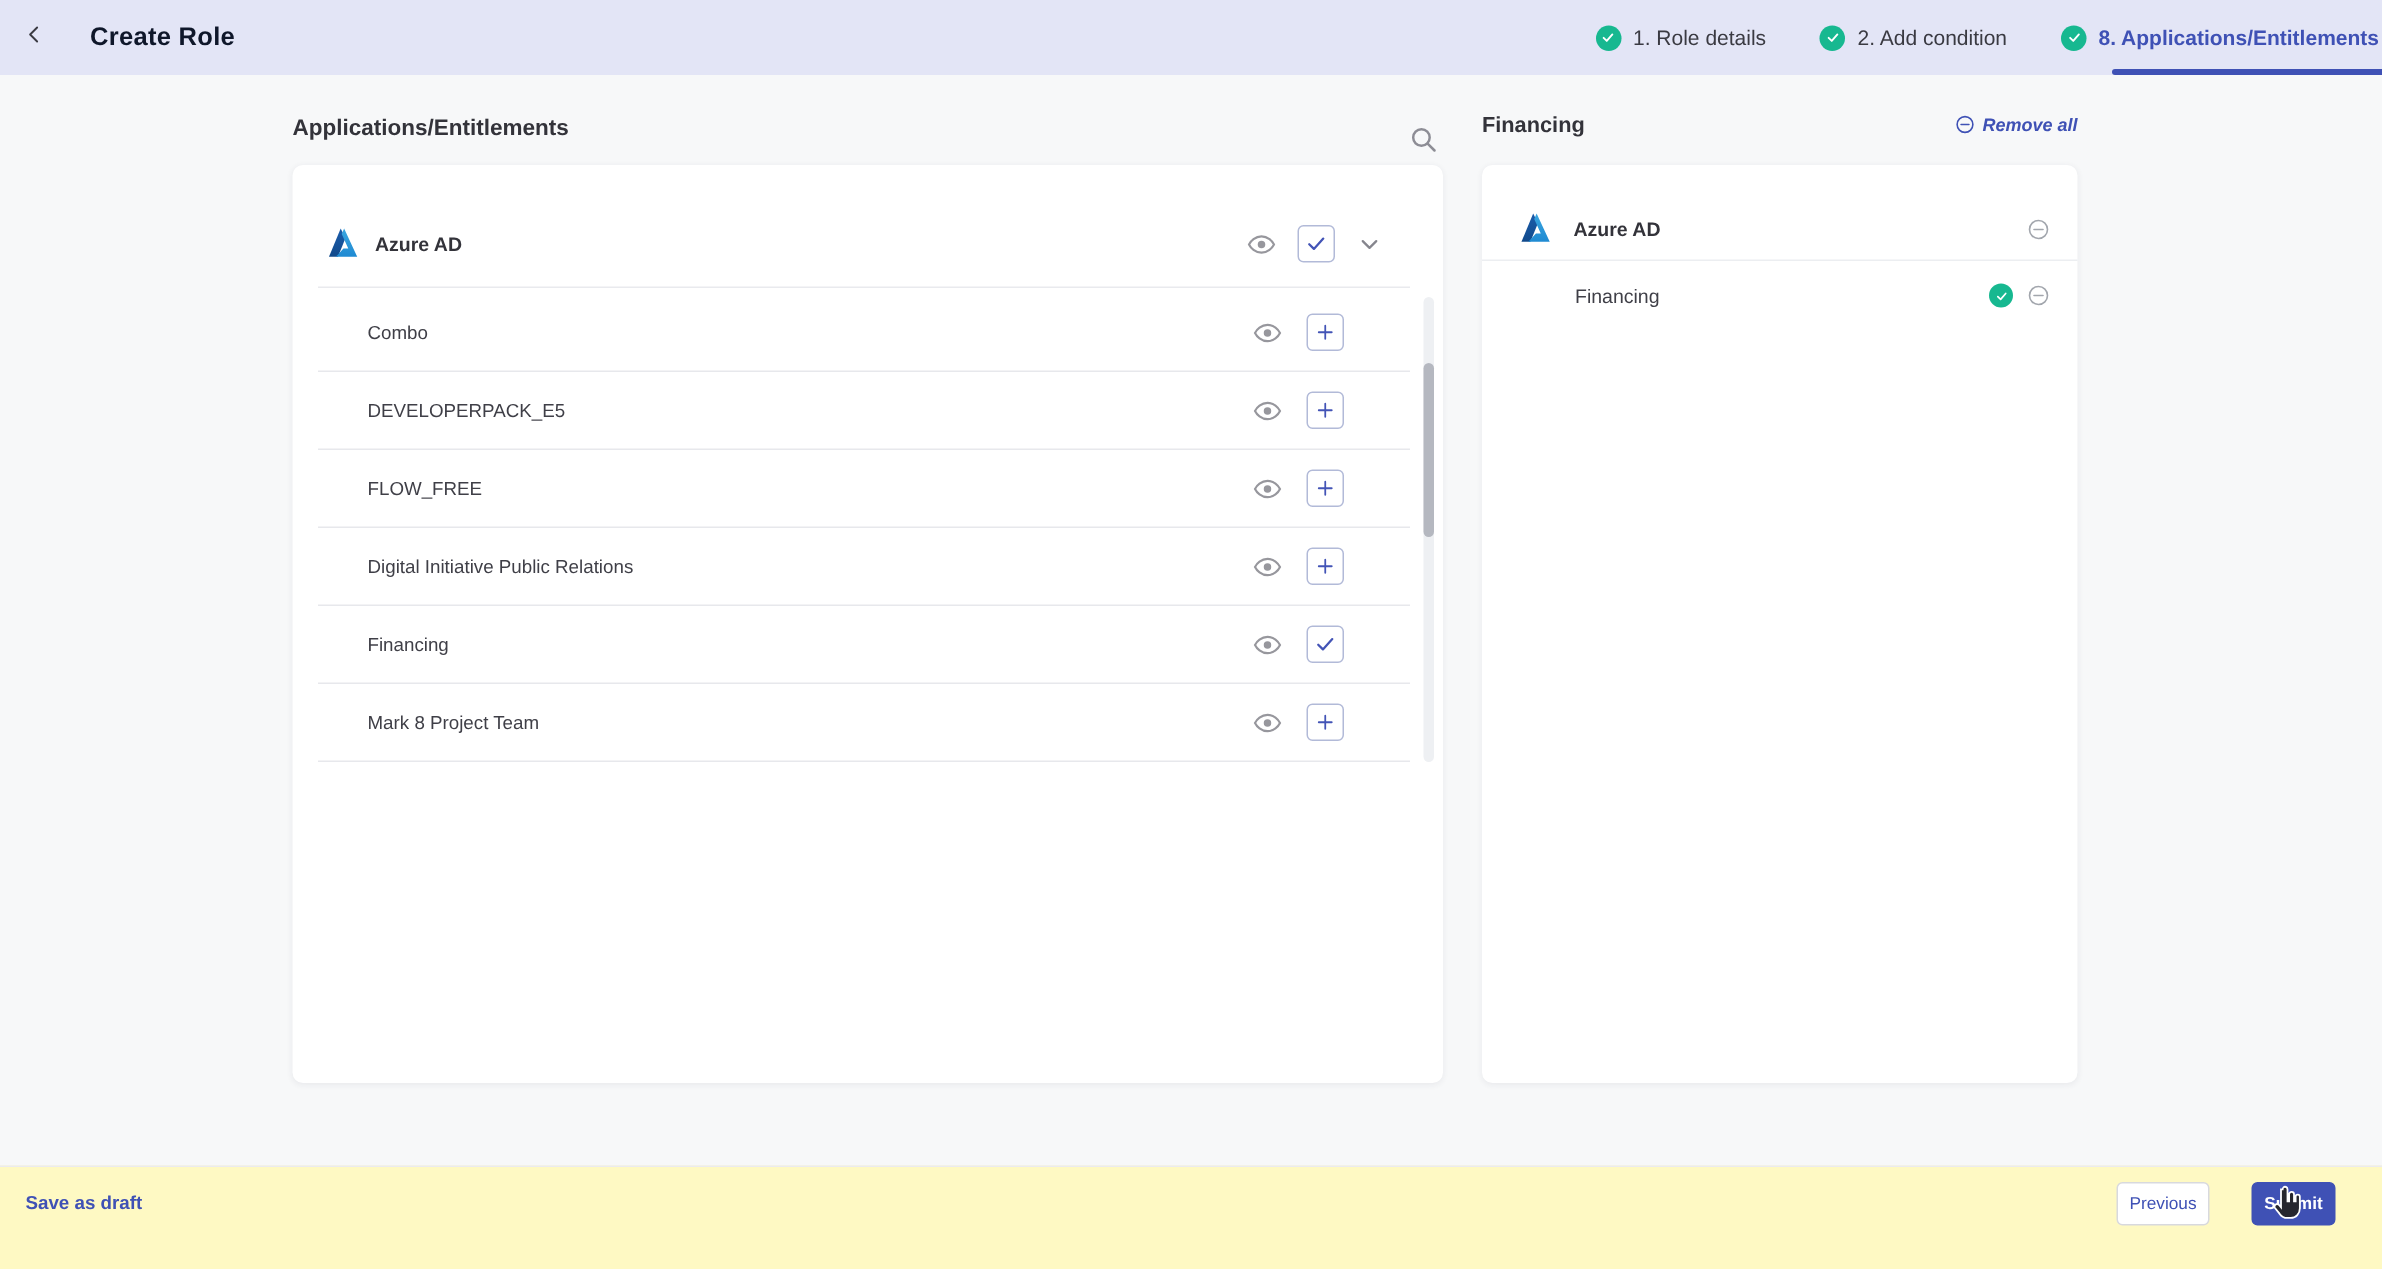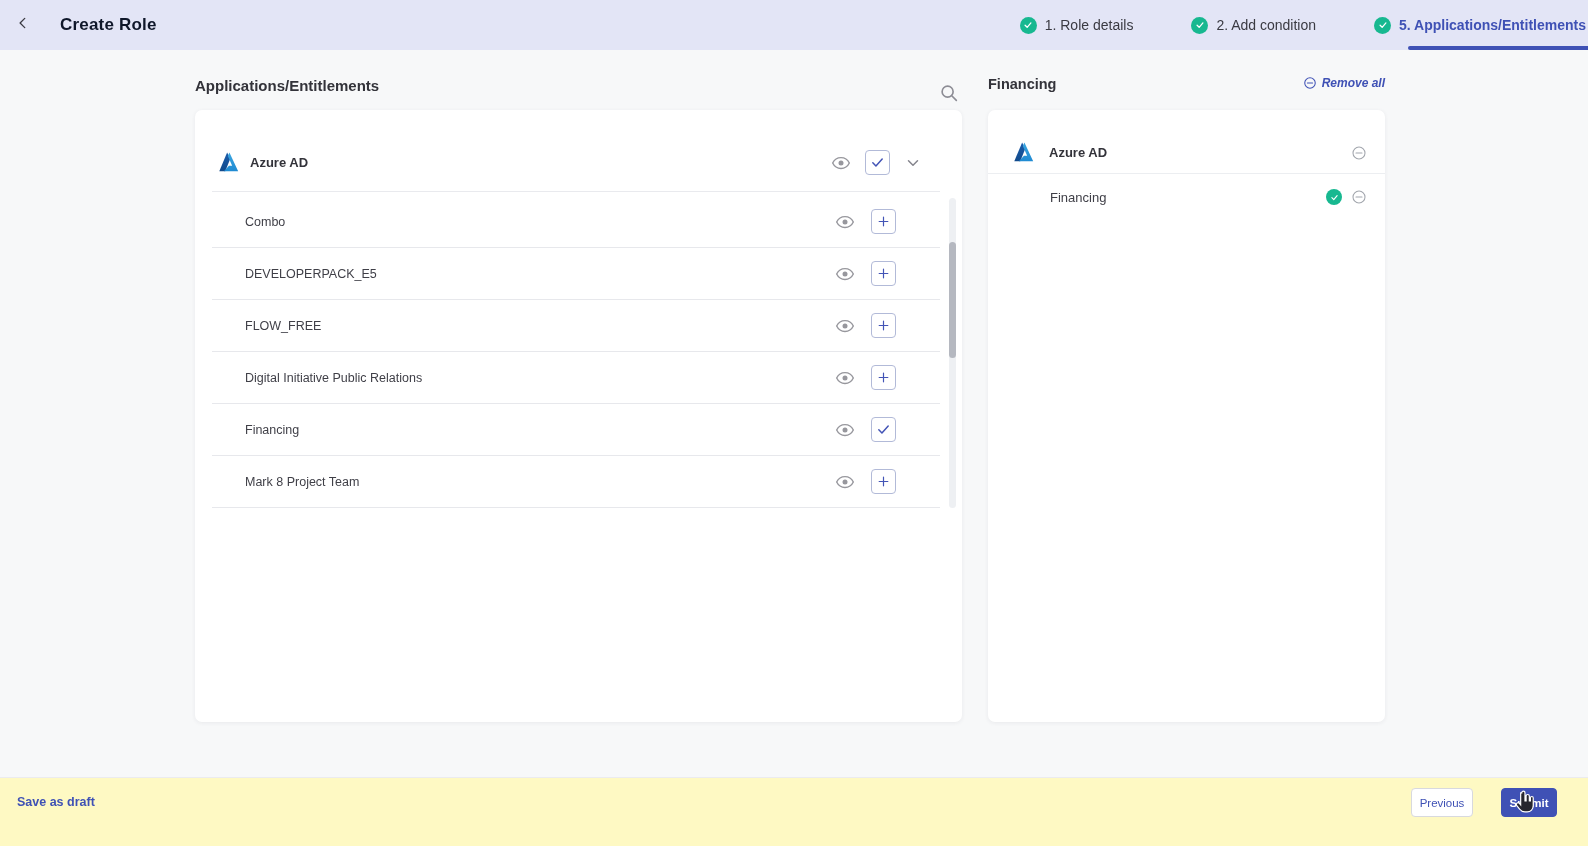--- a/index.html
+++ b/index.html
@@ -16,21 +16,21 @@
   .topbar {
     position:absolute; top:0; left:0; width:1588px; height:50px;
     background:#e3e5f6;
     display:flex; align-items:center;
   }
   .back-btn {
     width:46px; height:50px; display:flex; align-items:center; justify-content:center;
     cursor:pointer; color:#3a3a42;
   }
   .page-title { font-size:17px; font-weight:600; color:#0f172a; margin-left:14px; letter-spacing:.2px; }
-  .steps { margin-left:auto; display:flex; align-items:stretch; height:50px; gap:58px; padding-right:2px;justify-content:center; }
+  .steps { margin-left:auto; display:flex; align-items:stretch; height:50px; gap:36px; padding-right:2px;justify-content:center; }
   .step { position:relative; display:flex; align-items:center; gap:8px; font-size:14px; color:#3a3a42; white-space:nowrap; }
   .step.active .step-label { color:#3f51b5; font-weight:600; }
   .step-check {
     width:17px; height:17px; border-radius:50%; background:#17b890;
     display:flex; align-items:center; justify-content:center; flex:0 0 auto;
   }
   .step.active .underline {
     position:absolute; bottom:0; left:34px; right:-8px; height:4px;
     background:#3f51b5; border-radius:3px;
   }
@@ -130,21 +130,21 @@
           </svg>
       </span>
       <span class="step-label">2. Add condition</span>
     </div>
     <div class="step active">
       <span class="step-check">
         <svg width="10" height="10" viewBox="0 0 24 24">
             <path d="M5 12.5 L10 17.5 L19 7" fill="none" stroke="#fff" stroke-width="3" stroke-linecap="round" stroke-linejoin="round"></path>
           </svg>
       </span>
-      <span class="step-label">5. Applications/Entitlements</span>
+      <span class="step-label">8. Applications/Entitlements</span>
       <span class="underline"></span>
     </div>
   </div>
 </div>
 
 <div class="left-title">Applications/Entitlements</div>
 <div class="search-btn">
   <svg width="22" height="22" viewBox="0 0 24 24">
       <circle cx="10.5" cy="10.5" r="6" fill="none" stroke="#8d8d95" stroke-width="1.8"></circle>
       <path d="M15 15 L20 20" stroke="#8d8d95" stroke-width="1.8" stroke-linecap="round"></path>

